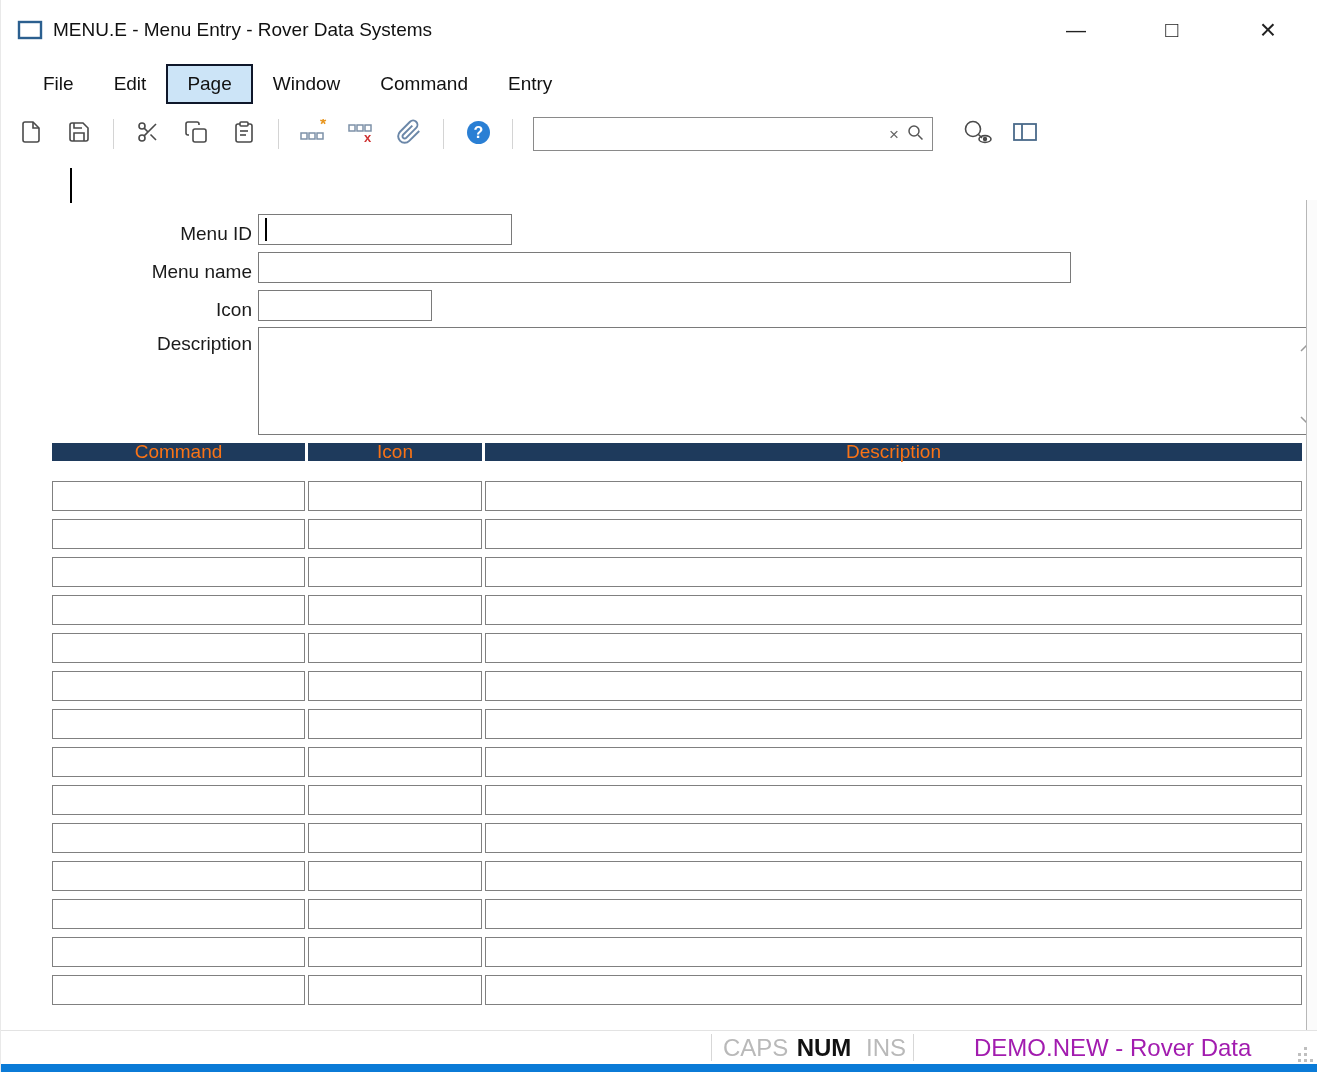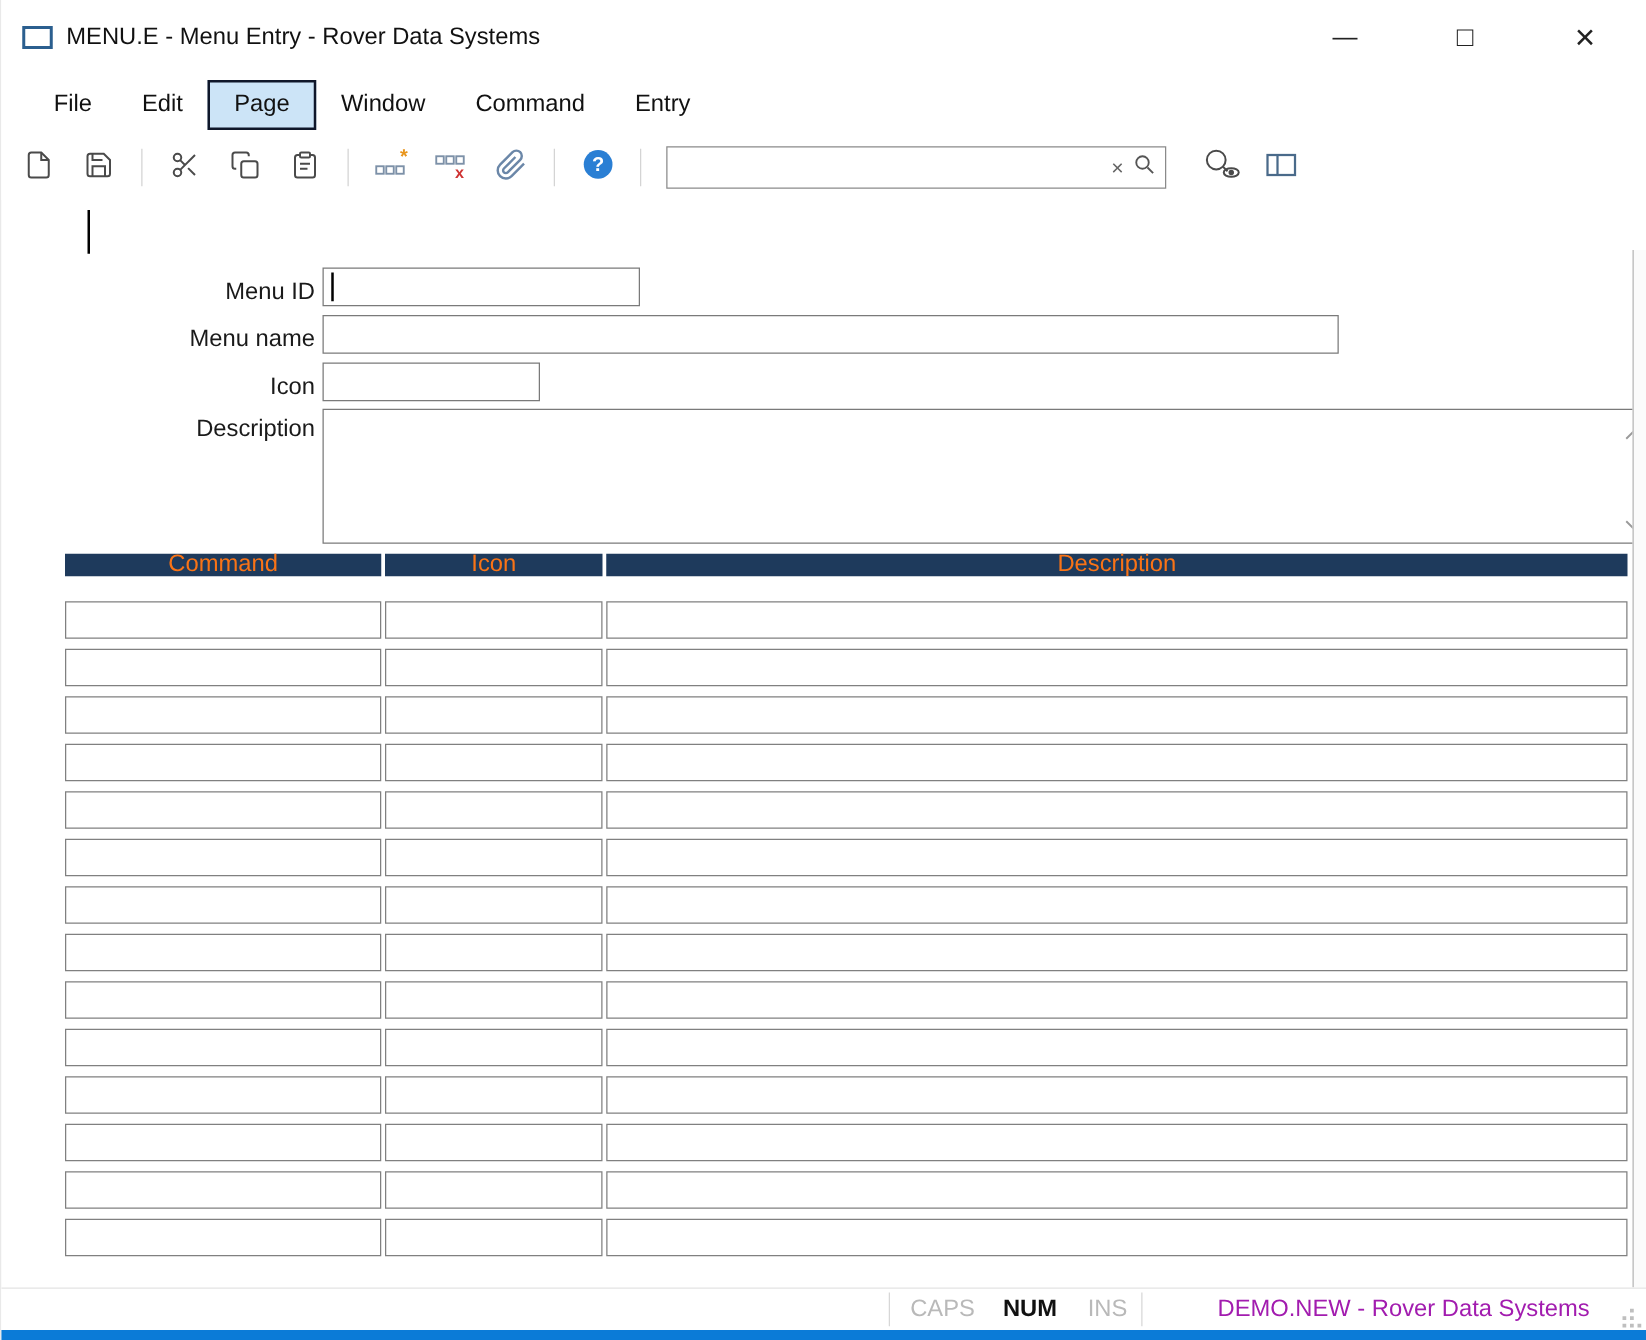--- a/index.html
+++ b/index.html
@@ -58,21 +58,21 @@
   .tcell { height:30px; background:#fff; border:1px solid #808080; }
   .tb-chev-up   { left:1274px; top:323px; }
   .tb-chev-down { left:1274px; top:815px; }
   .desc-chev-up   { left:1262px; top:178px; }
   .desc-chev-down { left:1262px; top:250px; }
 
   
   .vtrack { position:absolute; left:1305px; top:200px; bottom:42px; width:12px; background:#fbfbfb; border-left:1px solid #b7b7b7; }
 
   
-  .statusbar { position:absolute; left:0; right:0; top:1030px; height:34px; background:#fff; border-top:1px solid #e3e3e3; font-size:19px; }
+  .statusbar { position:absolute; left:0; right:0; top:1030px; height:34px; background:#fff; border-top:1px solid #e3e3e3; font-size:24px; }
   .ssep { position:absolute; top:3px; bottom:3px; width:1px; background:#d7d7d7; }
   .ssep1 { left:710px; } .ssep2 { left:912px; }
   .skey { position:absolute; top:0; line-height:33px; text-align:center; }
   .s-caps { left:722px; width:62px; color:#b9b9b9; }
   .s-num  { left:794px; width:58px; color:#111; font-weight:bold; }
   .s-ins  { left:862px; width:46px; color:#b9b9b9; }
   .s-session { position:absolute; left:973px; top:0; line-height:33px; color:#a21caf; }
   .grip { position:absolute; right:16px; bottom:8px; width:3px; height:3px; background:#bfbfbf;
           box-shadow: 6px 0 #bfbfbf, 6px -6px #bfbfbf, 0 6px #bfbfbf, 6px 6px #bfbfbf, 12px 6px #bfbfbf; }
 

